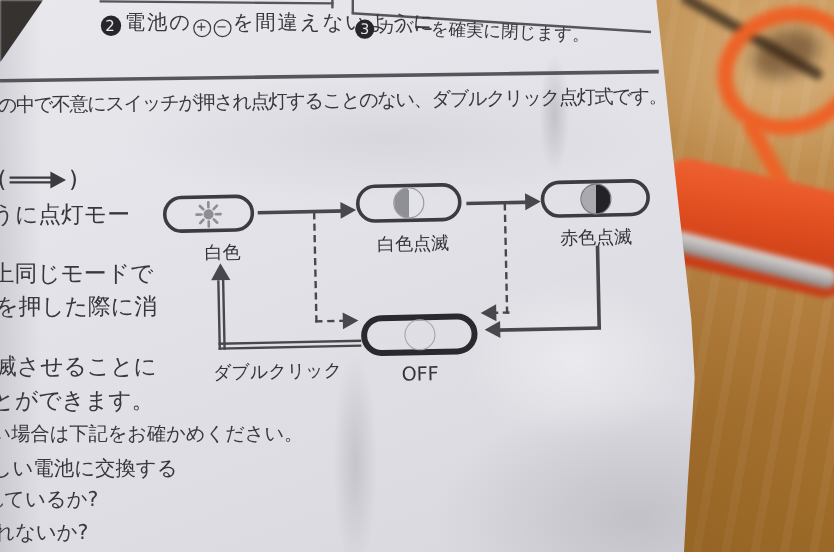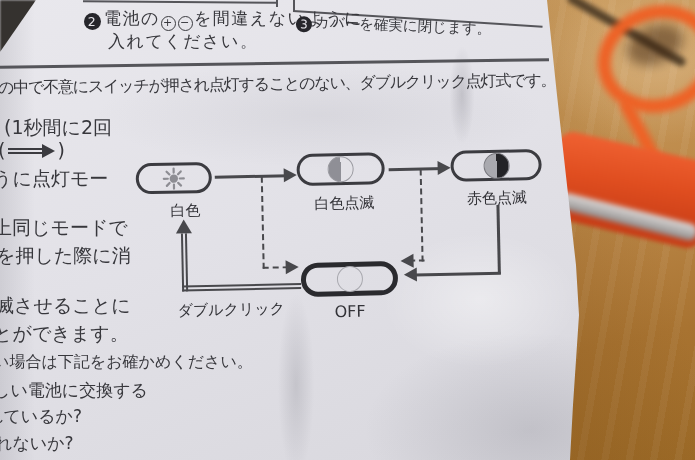--- a/index.html
+++ b/index.html
@@ -84,31 +84,29 @@
     <div class="corner-shadow"></div>
 
     <div class="boxline" style="left:83px;top:1px;width:195px;height:2px;transform:rotate(.5deg);"></div>
     <div class="boxline" style="left:276px;top:0;width:2px;height:7px;"></div>
     <div class="boxline" style="left:293px;top:0;width:2px;height:11px;"></div>
     <div class="boxline" style="left:293px;top:10px;width:250px;height:2px;transform:rotate(3.6deg);transform-origin:left center;"></div>
 
     <div class="txt" style="left:84px;top:7px;font-size:17px;letter-spacing:1.5px;">
       <span class="badge">2</span><span>電池の</span><span class="term">+</span><span class="term">−</span><span>を間違えないように</span>
     </div>
-    <div class="txt" style="left:108px;top:30px;font-size:17px;letter-spacing:1.5px;">入れてください。</div>
 
     <div class="txt" style="left:296px;top:12px;font-size:14.5px;transform:rotate(2.3deg);transform-origin:left center;">
       <span class="badge" style="width:16px;height:16px;line-height:16px;font-size:12px;">3</span><span>カバーを確実に閉じます。</span>
     </div>
 
     <div class="rule"></div>
 
     <div class="txt" style="left:-2px;top:78px;font-size:16px;letter-spacing:-1.2px;transform:rotate(-.8deg);transform-origin:left center;">の中で不意にスイッチが押され点灯することのない、ダブルクリック点灯式です。</div>
 
-    <div class="txt" style="left:4px;top:115px;font-size:19px;">(1秒間に2回</div>
     <div class="txt" style="left:-2px;top:139px;font-size:19px;">
       <span>(</span><svg width="52" height="16" viewBox="0 0 52 16" style="vertical-align:-2px;">
           <line x1="3" y1="6" x2="38" y2="6" stroke="#3b3b40" stroke-width="2"></line>
           <line x1="3" y1="10" x2="38" y2="10" stroke="#3b3b40" stroke-width="2"></line>
           <polygon points="37,1 50,8 37,15" fill="#3b3b40"></polygon>
         </svg><span>)</span>
     </div>
     <div class="txt" style="left:-7px;top:166px;font-size:19px;">うに点灯モー</div>
     <div class="txt" style="left:-7px;top:215px;font-size:19px;">上同じモードで</div>
     <div class="txt" style="left:-4px;top:243px;font-size:19px;">を押した際に消</div>

